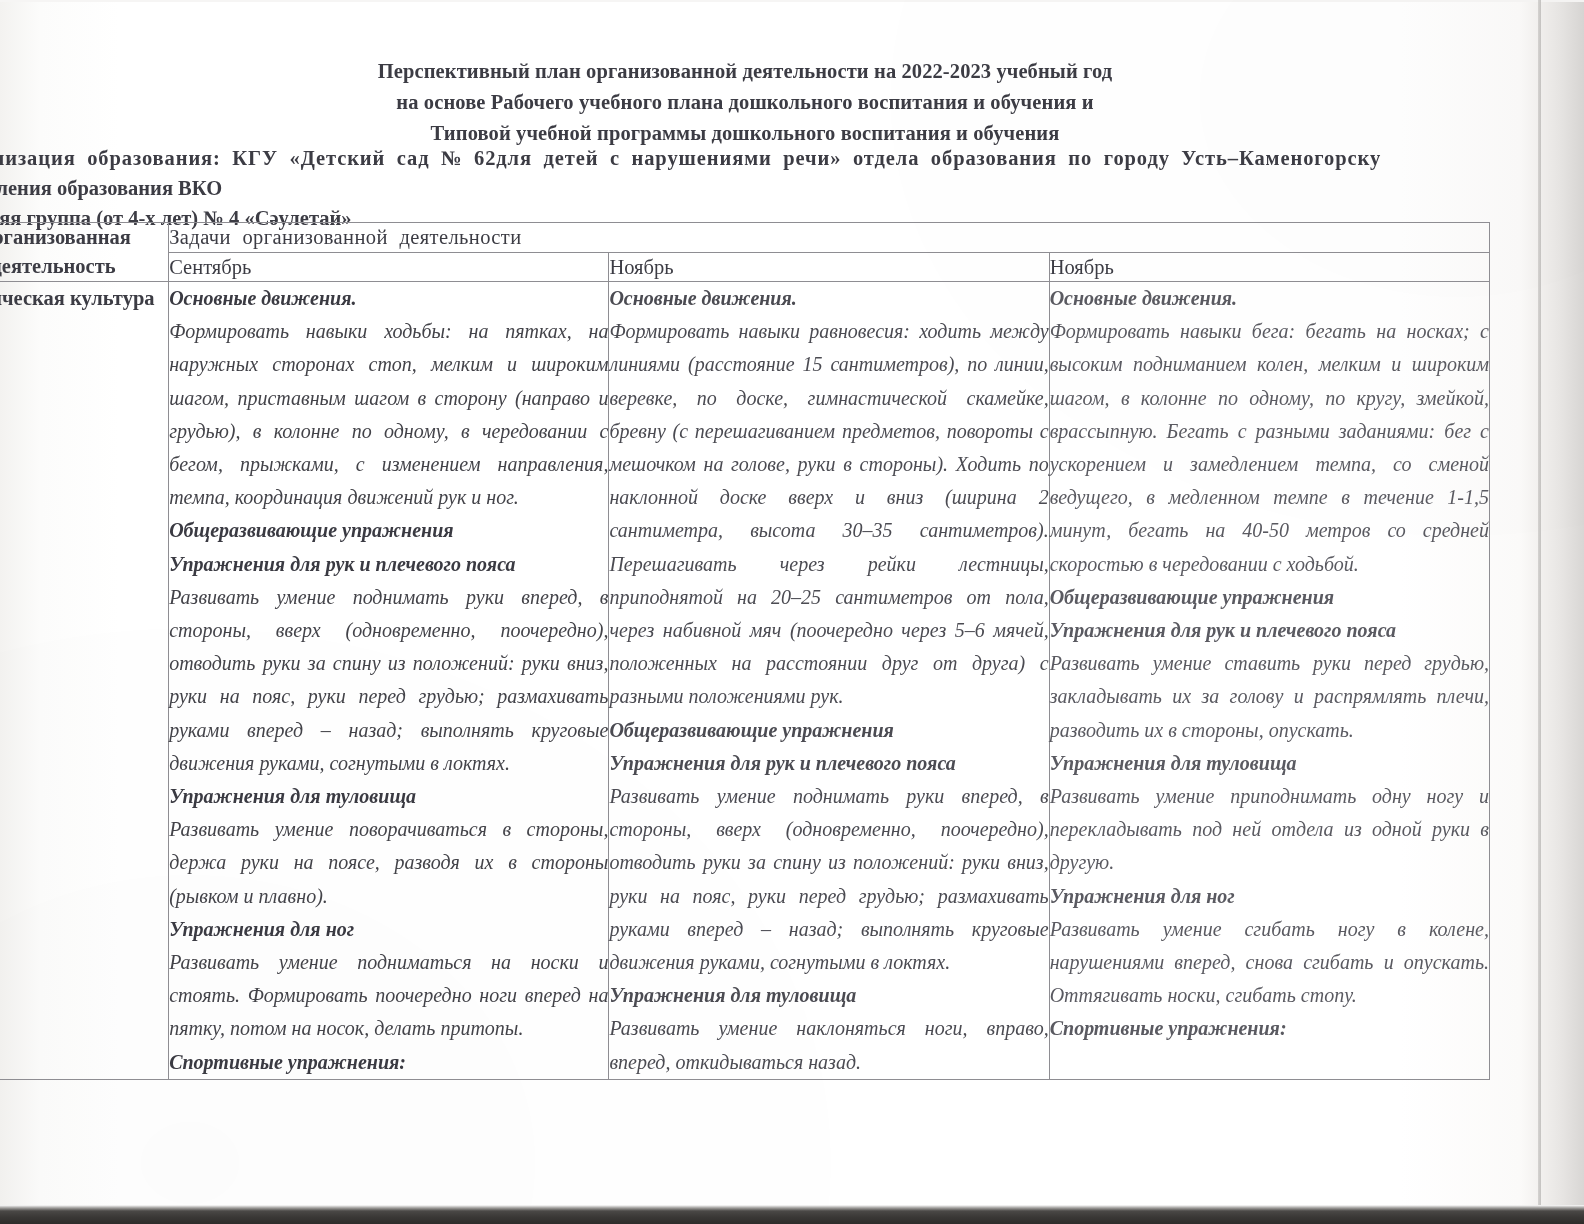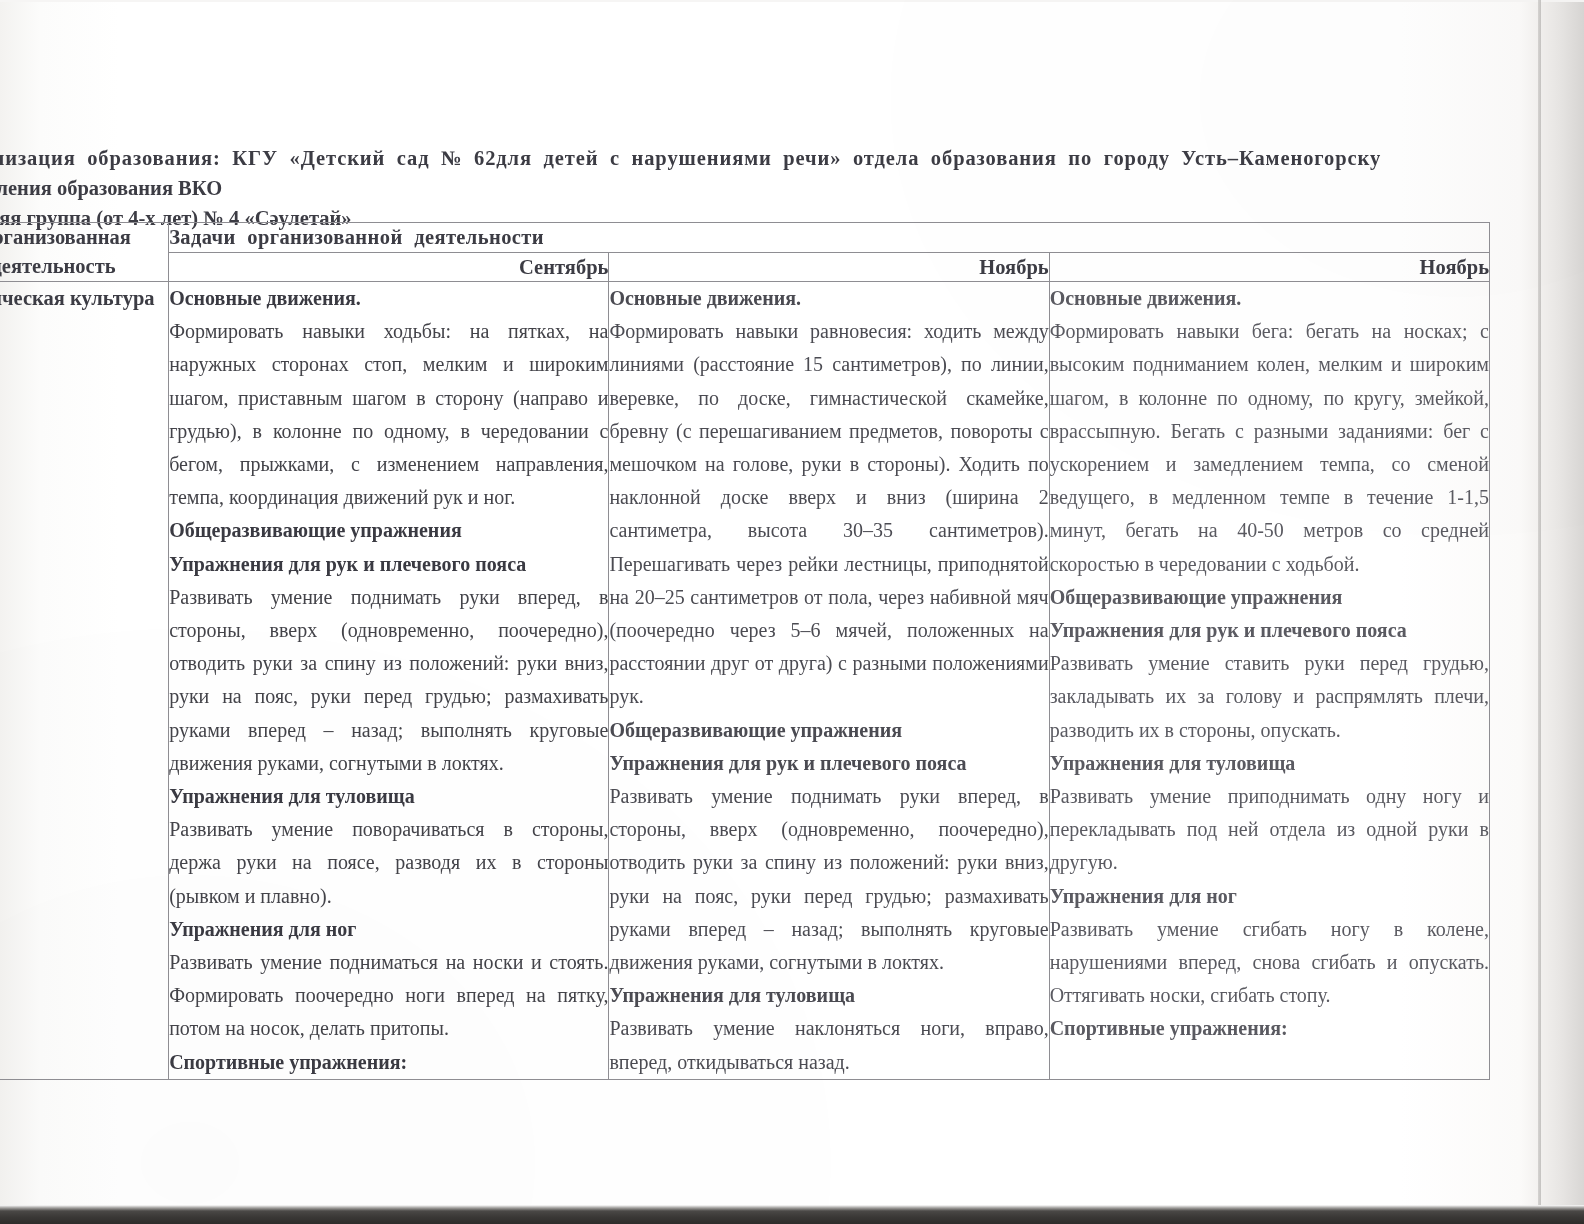--- a/index.html
+++ b/index.html
@@ -111,29 +111,29 @@
   .plan-table td, .plan-table th {
     border: 1px solid #8e8d92;
     vertical-align: top;
     padding: 0;
     background: transparent;
   }
   .col-activity { width: 230px; }
   .col-month    { width: 440px; }
 
   .th-center {
-    text-align: right;
-    font-weight: bold;
+    text-align: left;
+    font-weight: normal;
     font-size: 20.5px;
     line-height: 28px;
     padding: 8px 6px 10px 6px;
     color: #3c3c44;
   }
   .th-tasks {
-    font-weight: bold;
+    font-weight: normal;
     font-size: 20.5px;
     line-height: 28px;
     padding: 12px 0 12px 10px;
     color: #3c3c44;
     letter-spacing: .4px;
     word-spacing: 6px;
     text-align: left;
     padding-left: 620px;
   }
   .th-activity {
@@ -149,20 +149,21 @@
     font-size: 20.5px;
     line-height: 33px;
     padding: 16px 8px 8px 8px;
     text-align: center;
     color: #3c3c44;
   }
 
   .cell-body {
     padding: 6px 10px 8px 10px;
     height: 735px;
+    font-style: italic;
   }
   .para {
     font-size: 20px;
     line-height: 33.2px;
     text-align: justify;
     text-justify: inter-word;
     margin: 0;
     color: #434349;
     hyphens: none;
   }
@@ -181,20 +182,25 @@
   .col-nov .para { color: #5a5a61; }
   .col-oct .para { color: #4b4b52; }
 </style>
 </head>
 <body>
 
 <div class="scan-page">
   <div class="scan-top-hairline"></div>
   <div class="scan-noise"></div>
 
+  <div class="doc-head">
+    <div class="head-line">Перспективный план организованной деятельности на 2022-2023 учебный год</div>
+    <div class="head-line">на основе Рабочего учебного плана дошкольного воспитания и обучения и</div>
+    <div class="head-line">Типовой учебной программы дошкольного воспитания и обучения</div>
+  </div>
 
   <div class="meta-block">
     <div class="meta-line justify-1">Организация образования: КГУ «Детский сад № 62для детей с нарушениями речи» отдела образования по городу Усть–Каменогорску</div>
     <div class="meta-line indent-crop">управления образования ВКО</div>
     <div class="meta-line indent-crop">Средняя группа (от 4-х лет) № 4 «Сәулетай»</div>
   </div>
 
   <table class="plan-table">
     <colgroup>
       <col class="col-activity">

